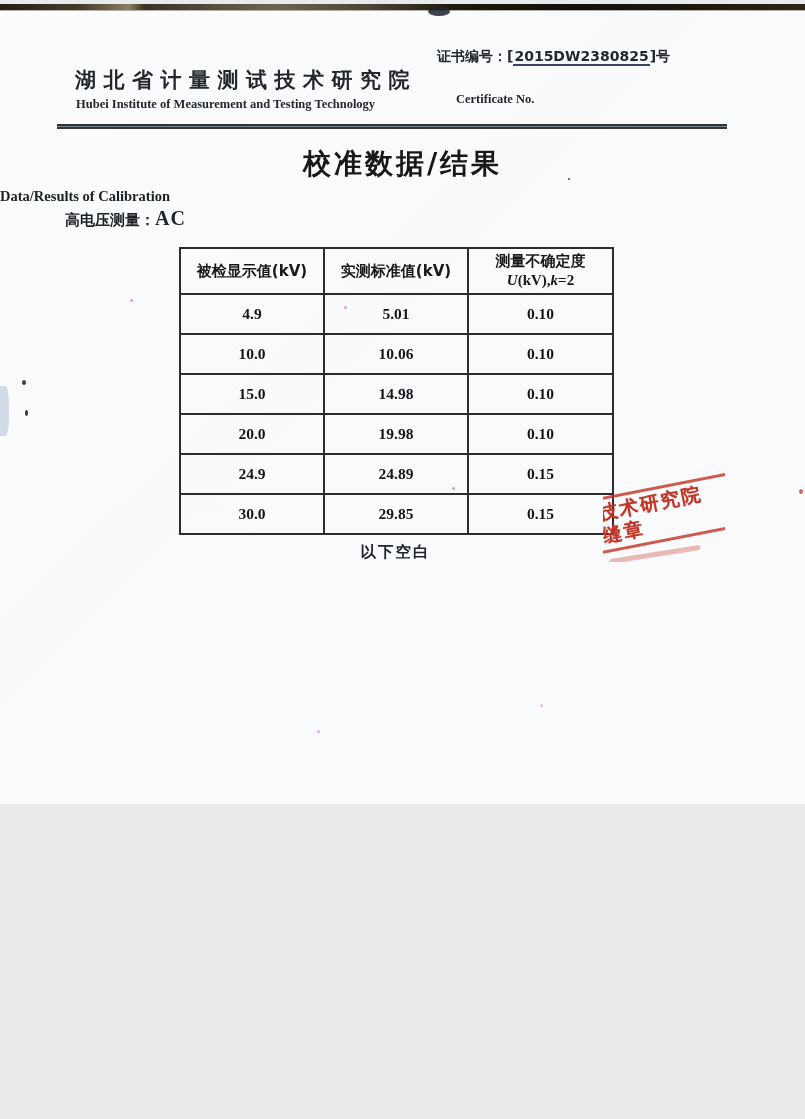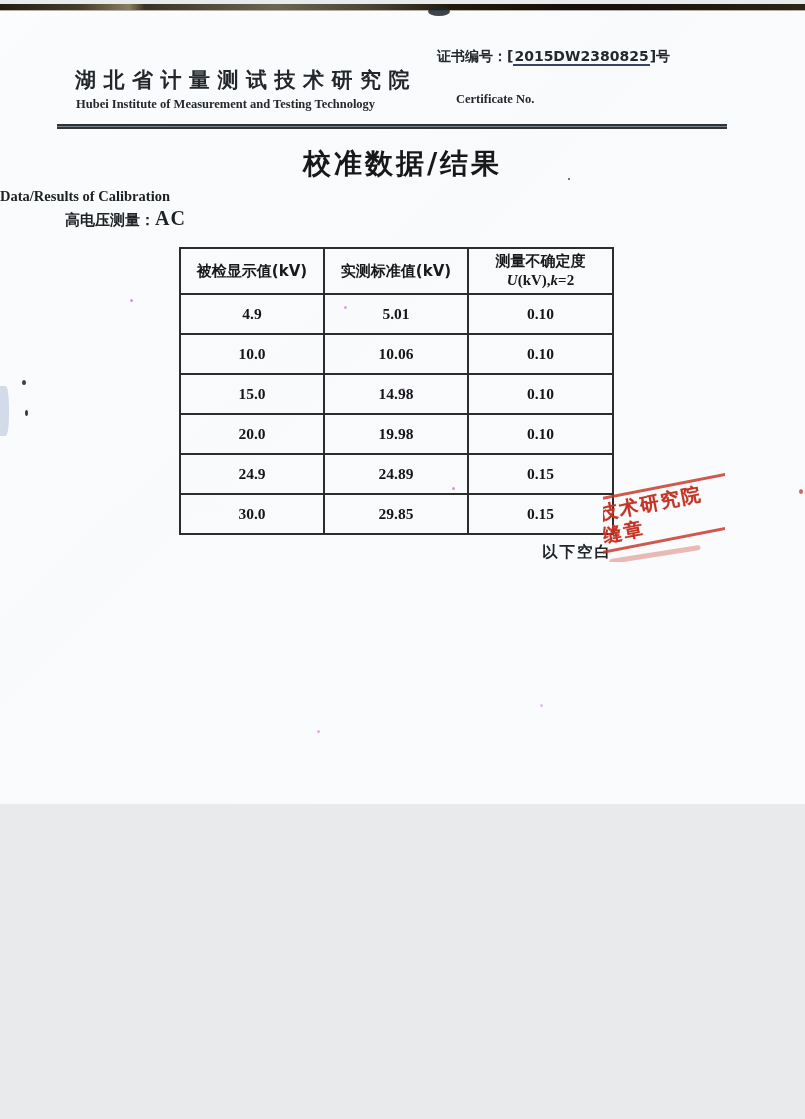--- a/index.html
+++ b/index.html
@@ -41,21 +41,21 @@
   .measure{position:absolute;left:65px;top:203px;font-size:15px;font-weight:bold;color:#1e2225;}
   .measure .val{font-family:"Liberation Serif","DejaVu Serif",serif;font-size:20px;letter-spacing:1px;}
   
   table.cal{position:absolute;left:179px;top:243px;width:433px;border-collapse:collapse;table-layout:fixed;}
   table.cal td{border:2px solid #2a2c2d;text-align:center;vertical-align:middle;padding:0;}
   tr.head td{height:44px;font-size:15px;font-weight:bold;color:#17191b;line-height:1.25;}
   tr.data td{height:38px;font-family:"Liberation Serif","DejaVu Serif",serif;font-weight:bold;font-size:15.5px;color:#141618;border-radius:17px;}
   .hdr-sub{font-family:"Liberation Serif","DejaVu Serif",serif;font-size:15px;}
   .it{font-style:italic;}
   
-  .blank-note{position:absolute;left:179px;top:538px;width:433px;text-align:right;font-size:15.5px;font-weight:bold;letter-spacing:2px;color:#202428;}
+  .blank-note{position:absolute;left:179px;top:538px;width:433px;text-align:center;font-size:15.5px;font-weight:bold;letter-spacing:2px;color:#202428;}
   
   .stamp-clip{position:absolute;left:603px;top:466px;width:122px;height:92px;overflow:hidden;}
   .stamp-box{
     position:absolute;left:-18px;top:16px;width:128px;
     padding:1px 6px 3px 12px;
     border:3.5px solid rgba(199,51,38,.82);
     transform:rotate(-11deg);
     color:#c23526;font-weight:bold;font-size:19px;line-height:23px;letter-spacing:2px;
     text-shadow:0 0 1px rgba(199,51,38,.55);
     white-space:nowrap;

